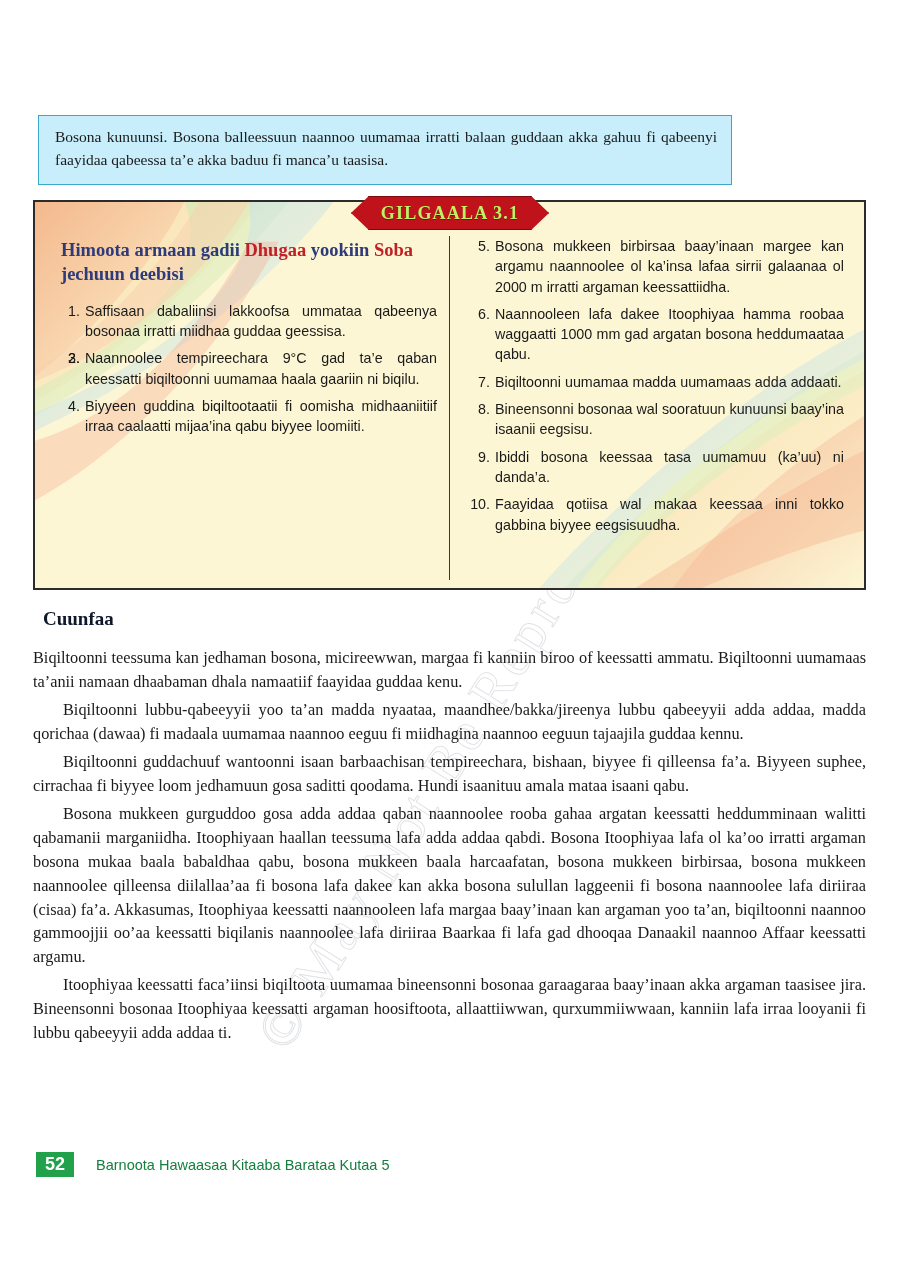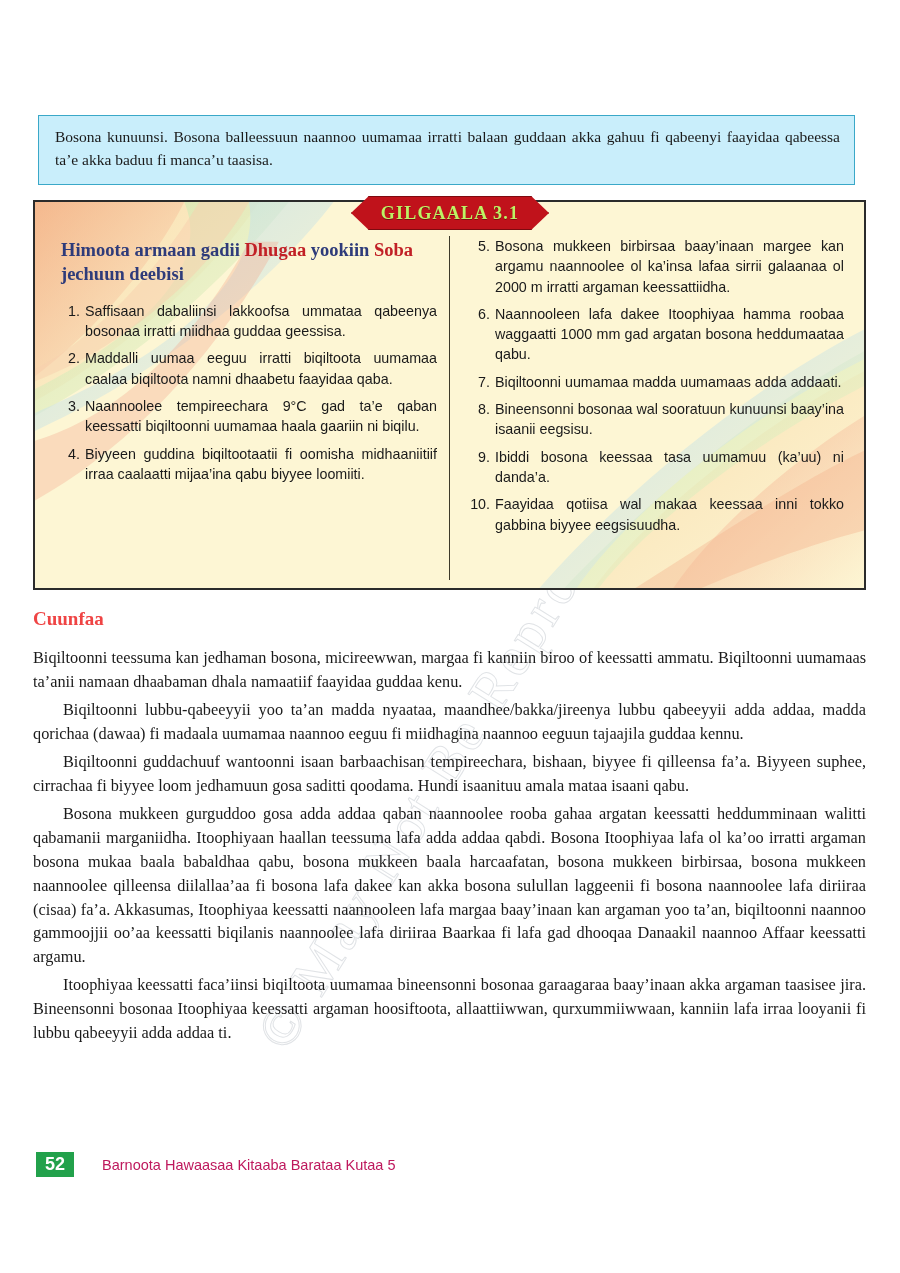--- a/index.html
+++ b/index.html
@@ -41,21 +41,21 @@
     -webkit-text-stroke: 1px #9aa3ad;
     transform: rotate(-58deg);
     white-space: nowrap;
   }
 
   
   .callout {
     position: absolute;
     left: 38px;
     top: 115px;
-    width: 817px;
+    width: 694px;
     box-sizing: border-box;
     background: #c9eefb;
     border: 1.5px solid #3aa8c8;
     padding: 10px 14px 12px 16px;
     font-size: 15.5px;
     line-height: 1.48;
     text-align: justify;
     z-index: 10;
   }
 
@@ -157,22 +157,22 @@
     position: absolute;
     left: 33px;
     top: 608px;
     width: 833px;
     z-index: 10;
   }
   .summary h2 {
     font-family: "Liberation Serif", serif;
     font-size: 19px;
     font-weight: bold;
-    color: #ef4444;
-    margin: 0 0 16px 0;
+    color: #0f172a;
+    margin: 0 0 16px 10px;
   }
   .summary p {
     margin: 0 0 2px 0;
     font-family: "Liberation Serif", serif;
     font-size: 16.3px;
     line-height: 1.47;
     text-align: justify;
     text-indent: 0;
   }
   .summary p.indent { text-indent: 30px; margin-top: 4px; }
@@ -189,22 +189,22 @@
   .pagenum {
     background: #22a14b;
     color: #ffffff;
     font-family: "Liberation Sans", sans-serif;
     font-size: 18px;
     font-weight: bold;
     padding: 3px 9px 4px 9px;
     line-height: 1;
   }
   .footer-title {
-    margin-left: 28px;
-    color: #be185d;
+    margin-left: 22px;
+    color: #15803d;
     font-family: "Liberation Sans", sans-serif;
     font-size: 14.5px;
   }
 </style>
 </head>
 <body>
 
 <div class="page">
 
   <div class="callout">
@@ -249,21 +249,21 @@
         <path d="M833,250 L833,330 C775,345 710,370 665,390 L600,390 C680,340 760,285 833,250 Z" fill="#f4b58f" opacity="0.4"></path>
       </svg>
 
       <div class="activity-inner">
         <div class="col col-left">
           <div class="q-head">
             <span>Himoota armaan gadii </span><span class="hl">Dhugaa</span><span> yookiin </span><span class="hl">Soba</span><span> jechuun deebisi</span>
           </div>
           <ol class="qlist">
             <li><span class="num">1.</span><span>Saffisaan dabaliinsi lakkoofsa ummataa qabeenya bosonaa irratti miidhaa guddaa geessisa.</span></li>
-            <li><span class="num">2.</span><span>Maddalli uumaa eeguu irratti biqiltoota uumamaa caalaa biqiltoota namni dhaabetu faayidaa qaba.</span></li>
+            <li><span class="num">2.</span></li>
             <li><span class="num">3.</span><span>Naannoolee tempireechara 9°C gad ta’e qaban keessatti biqiltoonni uumamaa haala gaariin ni biqilu.</span></li>
             <li><span class="num">4.</span><span>Biyyeen guddina biqiltootaatii fi oomisha midhaaniitiif irraa caalaatti mijaa’ina qabu biyyee loomiiti.</span></li>
           </ol>
         </div>
 
         <div class="col col-right">
           <ol class="qlist">
             <li><span class="num">5.</span><span>Bosona mukkeen birbirsaa baay’inaan margee kan argamu naannoolee ol ka’insa lafaa sirrii galaanaa ol 2000 m irratti argaman keessattiidha.</span></li>
             <li><span class="num">6.</span><span>Naannooleen lafa dakee Itoophiyaa hamma roobaa waggaatti 1000 mm gad argatan bosona heddumaataa qabu.</span></li>
             <li><span class="num">7.</span><span>Biqiltoonni uumamaa madda uumamaas adda addaati.</span></li>

